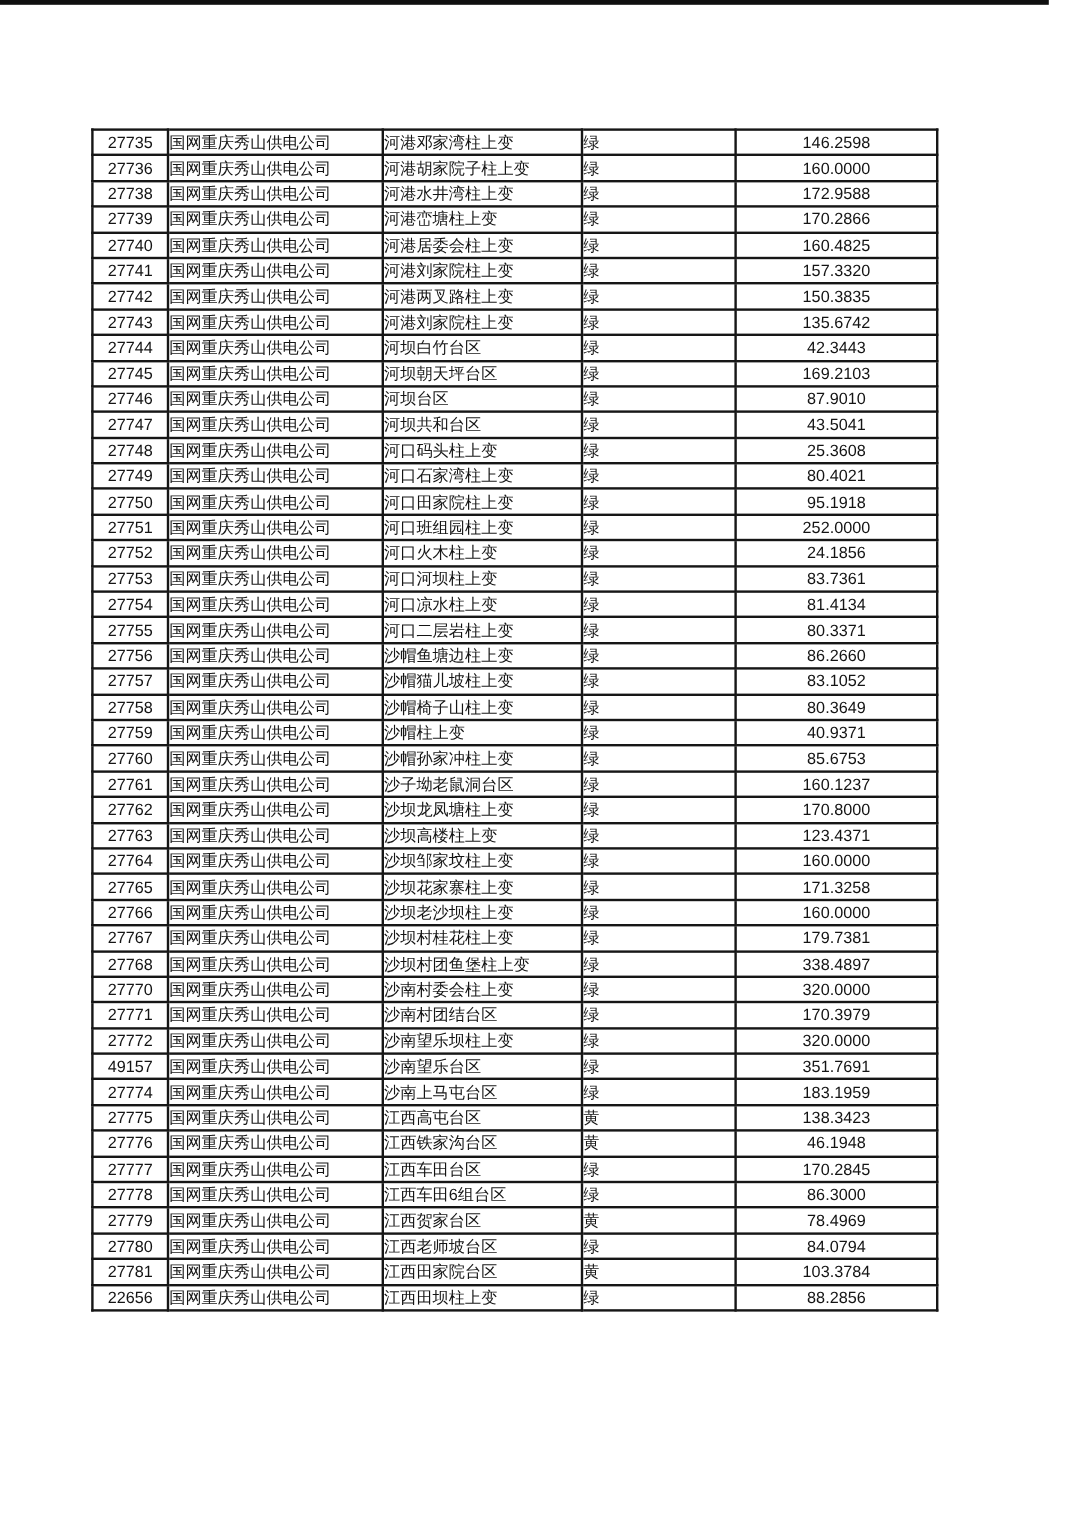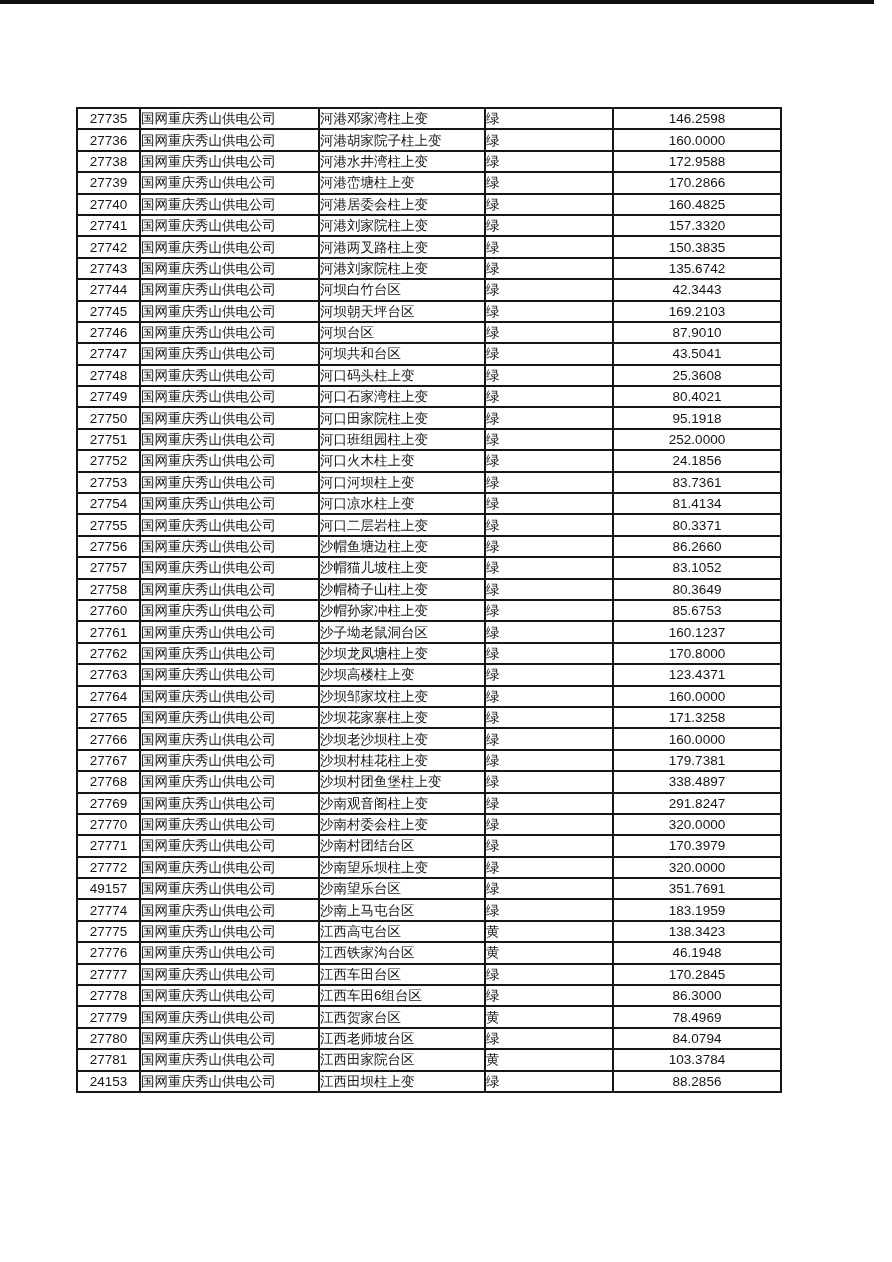--- a/index.html
+++ b/index.html
@@ -209,20 +209,27 @@
     <td class="cell-center">83.1052</td>
   </tr>
       <tr>
     <td class="cell-center">27758</td>
     <td class="cell-left">国网重庆秀山供电公司</td>
     <td class="cell-left">沙帽椅子山柱上变</td>
     <td class="cell-left">绿</td>
     <td class="cell-center">80.3649</td>
   </tr>
       <tr>
+    <td class="cell-center">27759</td>
+    <td class="cell-left">国网重庆秀山供电公司</td>
+    <td class="cell-left">沙帽柱上变</td>
+    <td class="cell-left">绿</td>
+    <td class="cell-center">40.9371</td>
+  </tr>
+      <tr>
     <td class="cell-center">27760</td>
     <td class="cell-left">国网重庆秀山供电公司</td>
     <td class="cell-left">沙帽孙家冲柱上变</td>
     <td class="cell-left">绿</td>
     <td class="cell-center">85.6753</td>
   </tr>
       <tr>
     <td class="cell-center">27761</td>
     <td class="cell-left">国网重庆秀山供电公司</td>
     <td class="cell-left">沙子坳老鼠洞台区</td>
@@ -270,27 +277,20 @@
     <td class="cell-left">沙坝村桂花柱上变</td>
     <td class="cell-left">绿</td>
     <td class="cell-center">179.7381</td>
   </tr>
       <tr>
     <td class="cell-center">27768</td>
     <td class="cell-left">国网重庆秀山供电公司</td>
     <td class="cell-left">沙坝村团鱼堡柱上变</td>
     <td class="cell-left">绿</td>
     <td class="cell-center">338.4897</td>
-  </tr>
-      <tr>
-    <td class="cell-center">27769</td>
-    <td class="cell-left">国网重庆秀山供电公司</td>
-    <td class="cell-left">沙南观音阁柱上变</td>
-    <td class="cell-left">绿</td>
-    <td class="cell-center">291.8247</td>
   </tr>
       <tr>
     <td class="cell-center">27770</td>
     <td class="cell-left">国网重庆秀山供电公司</td>
     <td class="cell-left">沙南村委会柱上变</td>
     <td class="cell-left">绿</td>
     <td class="cell-center">320.0000</td>
   </tr>
       <tr>
     <td class="cell-center">27771</td>
@@ -363,20 +363,20 @@
     <td class="cell-center">84.0794</td>
   </tr>
       <tr>
     <td class="cell-center">27781</td>
     <td class="cell-left">国网重庆秀山供电公司</td>
     <td class="cell-left">江西田家院台区</td>
     <td class="cell-left">黄</td>
     <td class="cell-center">103.3784</td>
   </tr>
       <tr>
-    <td class="cell-center">24153</td>
+    <td class="cell-center">22656</td>
     <td class="cell-left">国网重庆秀山供电公司</td>
     <td class="cell-left">江西田坝柱上变</td>
     <td class="cell-left">绿</td>
     <td class="cell-center">88.2856</td>
   </tr>
     </tbody>
 </table>
 
 </body></html>

